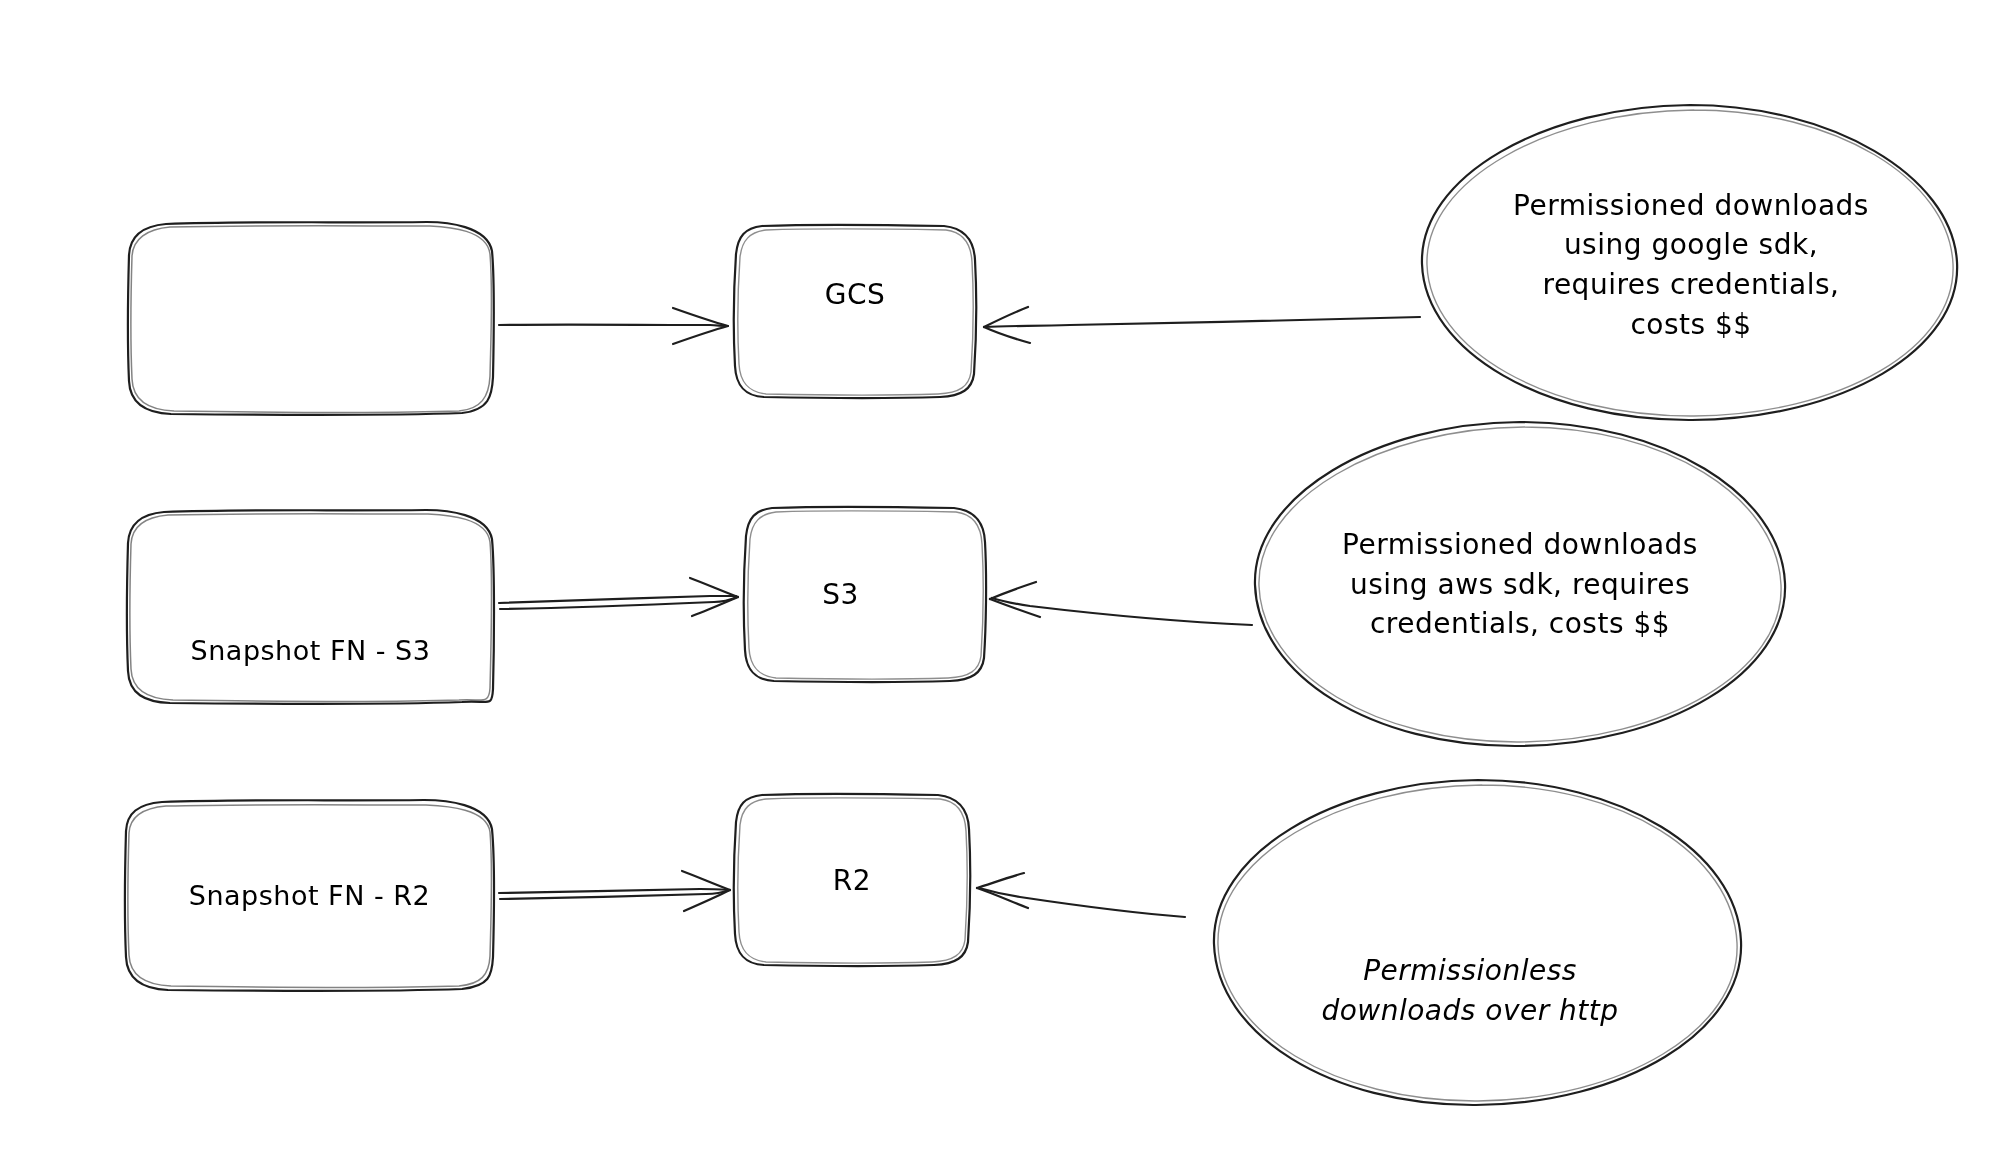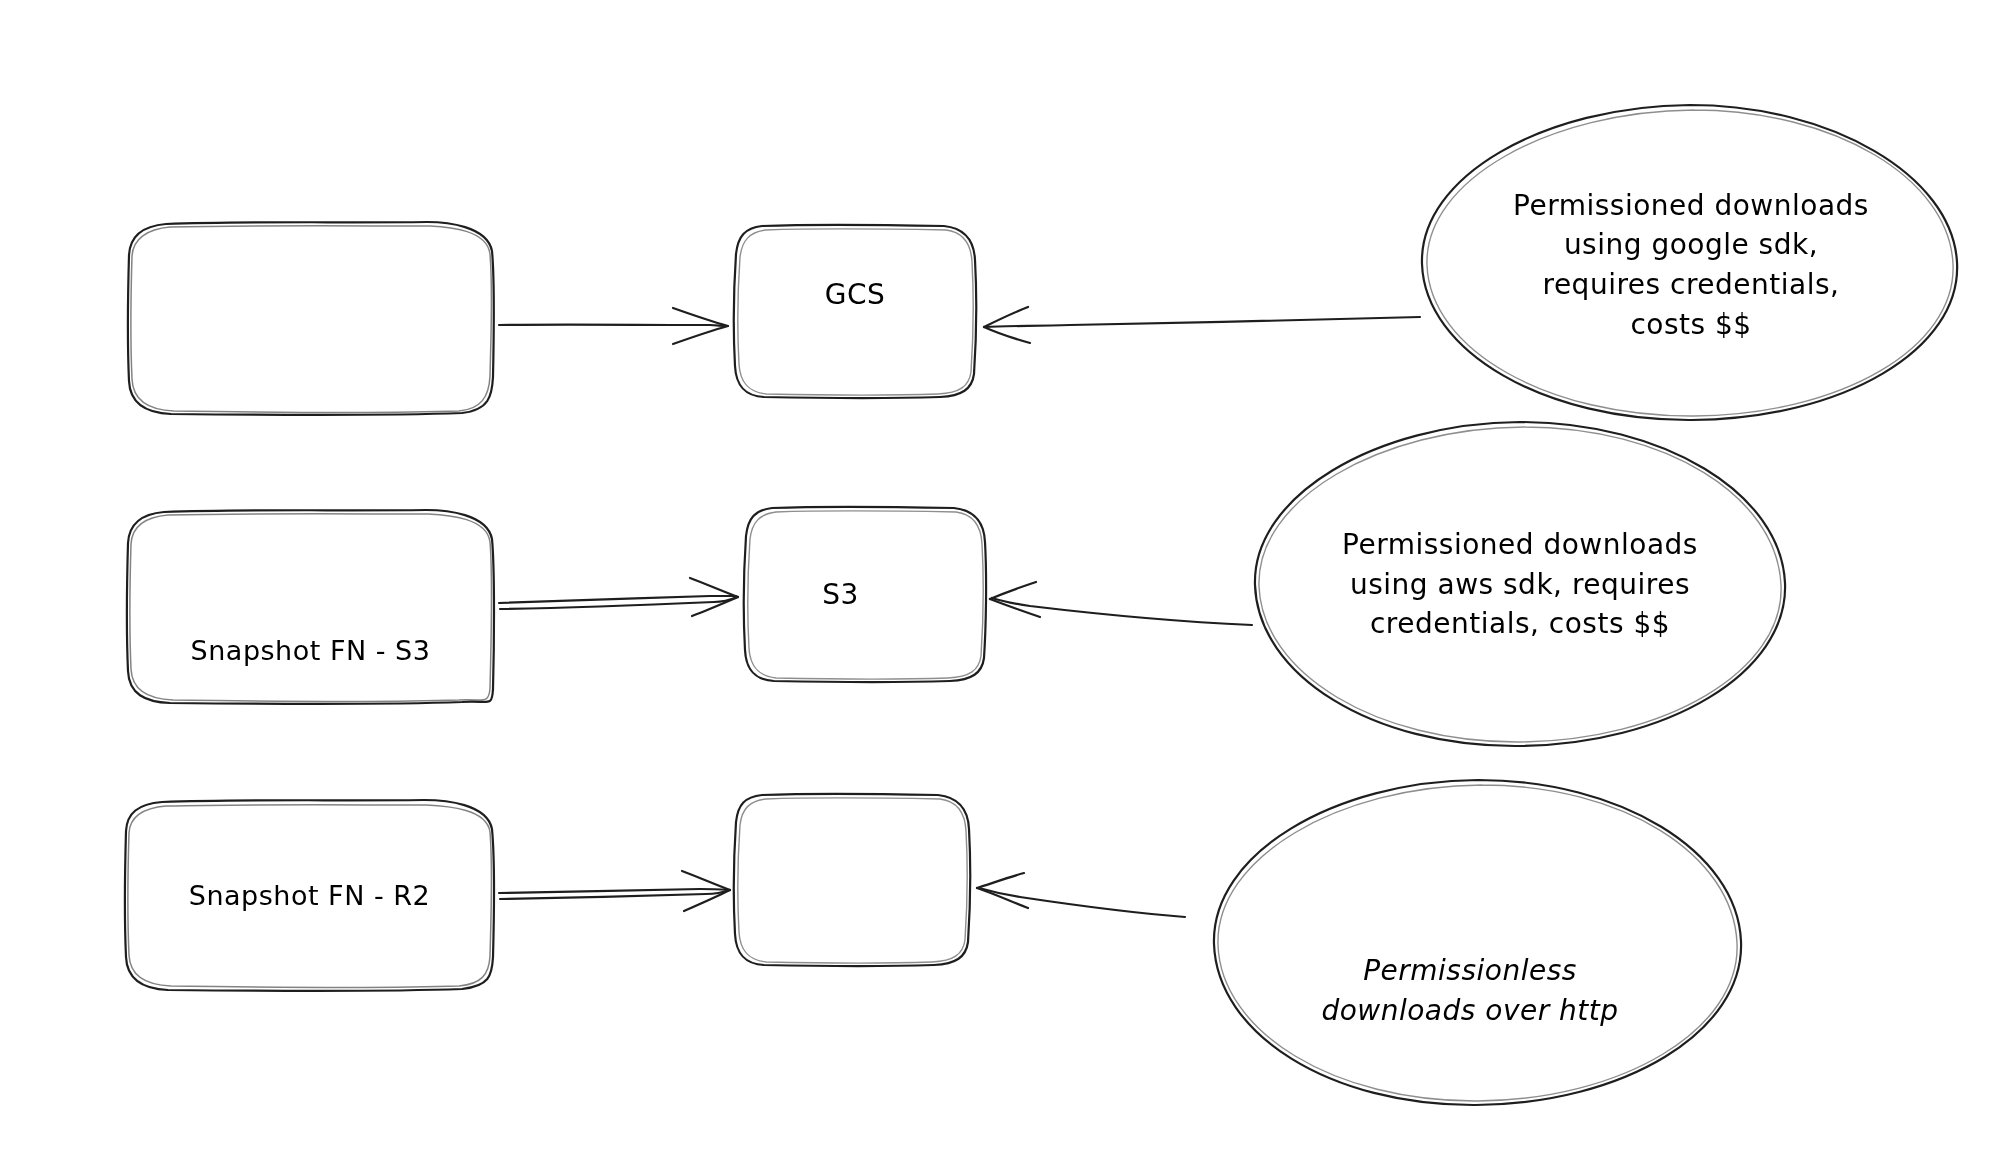--- a/index.html
+++ b/index.html
@@ -197,17 +197,18 @@
   <div class="label node-label" style="left:128px; top:512px; width:365px; height:190px;margin-top:44px;">Snapshot FN - S3</div>
 
   <div class="label store-label" style="left:745px; top:508px; width:191px; height:173px;">S3</div>
 
   <div class="label note-label" style="left:1285px; top:492px; width:470px; height:185px;">Permissioned downloads
 using aws sdk, requires
 credentials, costs $$</div>
 
   <div class="label node-label" style="left:126px; top:802px; width:367px; height:188px;">Snapshot FN - R2</div>
 
+  <div class="label store-label" style="left:735px; top:795px; width:234px; height:170px;">R2</div>
 
   <div class="label note-label" style="left:1245px; top:921px; width:450px; height:140px;font-style:italic;">Permissionless
 downloads over http</div>
 
 </div>
 
 </body></html>

